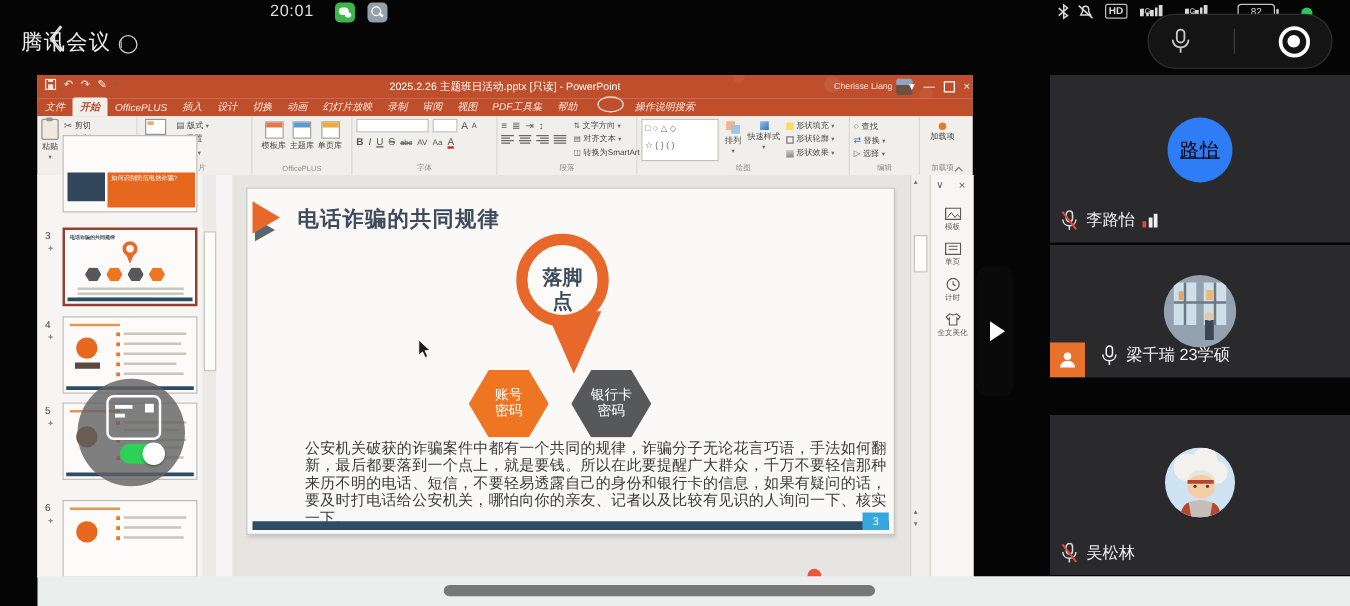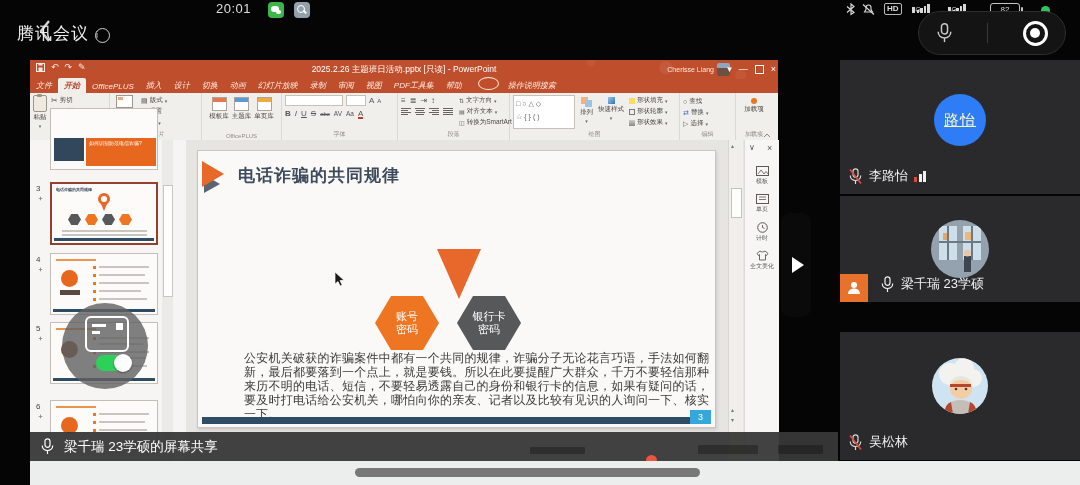--- a/index.html
+++ b/index.html
@@ -92,21 +92,21 @@
   #vscroll{left:698px;top:0;width:14px;height:322px;background:#f0efec;border-left:1px solid #d9d6d1;}
   #vthumb{left:2px;top:48px;width:9px;height:28px;background:#fdfdfb;border:1px solid #c5c2bc;}
   #sidebar{left:714px;top:0;width:34px;height:322px;background:#f7f6f4;border-left:1px solid #dedbd6;}
   .sbitem{position:absolute;left:0;width:34px;text-align:center;font-size:6px;color:#5b5855;}
   .sbico{display:block;margin:0 auto 1px;}
   
   #expander{left:781px;top:213px;width:30px;height:104px;background:rgba(12,12,12,.85);border-radius:9px;display:flex;align-items:center;justify-content:center;}
   #expander i{width:0;height:0;border-left:12px solid #fff;border-top:8px solid transparent;border-bottom:8px solid transparent;margin-left:3px;}
   
   .tile{position:absolute;left:840px;width:240px;background:#2a2a2c;overflow:hidden;}
-  .avatar-txt{position:absolute;left:94px;top:34px;width:52px;height:52px;border-radius:50%;background:#2e7cf6;color:#fef9c3;font-size:15px;display:flex;align-items:center;justify-content:center;letter-spacing:1px;text-decoration:underline;}
+  .avatar-txt{position:absolute;left:94px;top:34px;width:52px;height:52px;border-radius:50%;background:#2e7cf6;color:#000000;font-size:15px;display:flex;align-items:center;justify-content:center;letter-spacing:1px;text-decoration:underline;}
   .tlabel{position:absolute;left:8px;bottom:9px;display:flex;align-items:center;gap:6px;font-size:13px;color:#f0f0f0;}
   .badge{position:absolute;left:0;bottom:0;width:28px;height:28px;background:#e8722c;display:flex;align-items:center;justify-content:center;}
   .sigbars{display:inline-flex;align-items:flex-end;gap:1.5px;}
   .sigbars span{display:block;width:3px;}
   
   #banner{left:30px;top:432px;width:808px;height:29px;background:rgba(56,56,56,.95);display:flex;align-items:center;gap:9px;padding-left:10px;box-sizing:border-box;}
   #banner .txt{font-size:13.5px;color:#fff;}
   .smudge{position:absolute;background:rgba(0,0,0,.28);border-radius:1px;}
   #bstrip{left:30px;top:461px;width:1050px;height:24px;background:#eceded;}
   #bhandle{left:325px;top:7px;width:345px;height:9px;border-radius:5px;background:#787878;}
@@ -513,20 +513,21 @@
           <div class="ab" style="left:1px;top:45px;width:8px;height:110px;background:#fdfdfb;border:1px solid #c9c6c0"></div>
         </div>
       </div>
 
       <div class="ab" id="canvas">
         <div class="ab" id="slide">
           <div class="tri" style="left:6px;top:24px;border-left:16px solid #5b6570;border-top:9px solid transparent;border-bottom:9px solid transparent"></div>
           <div class="tri" style="left:4px;top:10px;border-left:22px solid #e8682a;border-top:13px solid transparent;border-bottom:13px solid transparent"></div>
           <div class="ab" id="stitle">电话诈骗的共同规律</div>
           <div class="tri ab" id="pintri"></div>
+          <div class="ab" id="pincirc"><span>落脚</span><br><span>点</span></div>
           <div class="hex" style="left:177px;background:#ee7623">
               <span>账号</span>
               <span>密码</span>
             </div>
           <div class="hex" style="left:259px;background:#57585a">
               <span>银行卡</span>
               <span>密码</span>
             </div>
           <div class="ab" id="spara">公安机关破获的诈骗案件中都有一个共同的规律，诈骗分子无论花言巧语，手法如何翻新，最后都要落到一个点上，就是要钱。所以在此要提醒广大群众，千万不要轻信那种来历不明的电话、短信，不要轻易透露自己的身份和银行卡的信息，如果有疑问的话，要及时打电话给公安机关，哪怕向你的亲友、记者以及比较有见识的人询问一下、核实一下。</div>
           <div class="ab" id="sfoot"></div>
@@ -661,31 +662,20 @@
       <svg width="15" height="17" viewBox="0 0 14 17">
           <rect x="4.5" y="0.8" width="5" height="8.5" rx="2.5" fill="none" stroke="#dcdcdc" stroke-width="1.2"></rect>
           <path d="M1.8 7.5c0 3 2.2 5 5.2 5s5.2-2 5.2-5" fill="none" stroke="#dcdcdc" stroke-width="1.2"></path>
           <line x1="7" y1="12.5" x2="7" y2="16" stroke="#dcdcdc" stroke-width="1.2"></line>
           <line x1="1.5" y1="1.5" x2="12.5" y2="15.5" stroke="#e0483e" stroke-width="1.7"></line>
         </svg>
       <span>吴松林</span>
     </div>
   </div>
 
-  <div class="ab" id="banner">
-    <svg width="15" height="17" viewBox="0 0 14 17">
-        <rect x="4.5" y="0.8" width="5" height="8.5" rx="2.5" fill="none" stroke="#fff" stroke-width="1.2"></rect>
-        <path d="M1.8 7.5c0 3 2.2 5 5.2 5s5.2-2 5.2-5" fill="none" stroke="#fff" stroke-width="1.2"></path>
-        <line x1="7" y1="12.5" x2="7" y2="16" stroke="#fff" stroke-width="1.2"></line>
-      </svg>
-    <span class="txt">梁千瑞 23学硕的屏幕共享</span>
-    <span class="smudge" style="left:500px;top:15px;width:55px;height:7px"></span>
-    <span class="smudge" style="left:668px;top:13px;width:60px;height:9px"></span>
-    <span class="smudge" style="left:748px;top:13px;width:45px;height:9px"></span>
-  </div>
   <div class="ab" id="odot"></div>
 
   <div class="ab" id="bstrip">
     <div class="ab" id="bhandle"></div>
   </div>
 
   <div class="ab" id="floatw">
     <span class="card">
         <i></i>
         <b></b>

